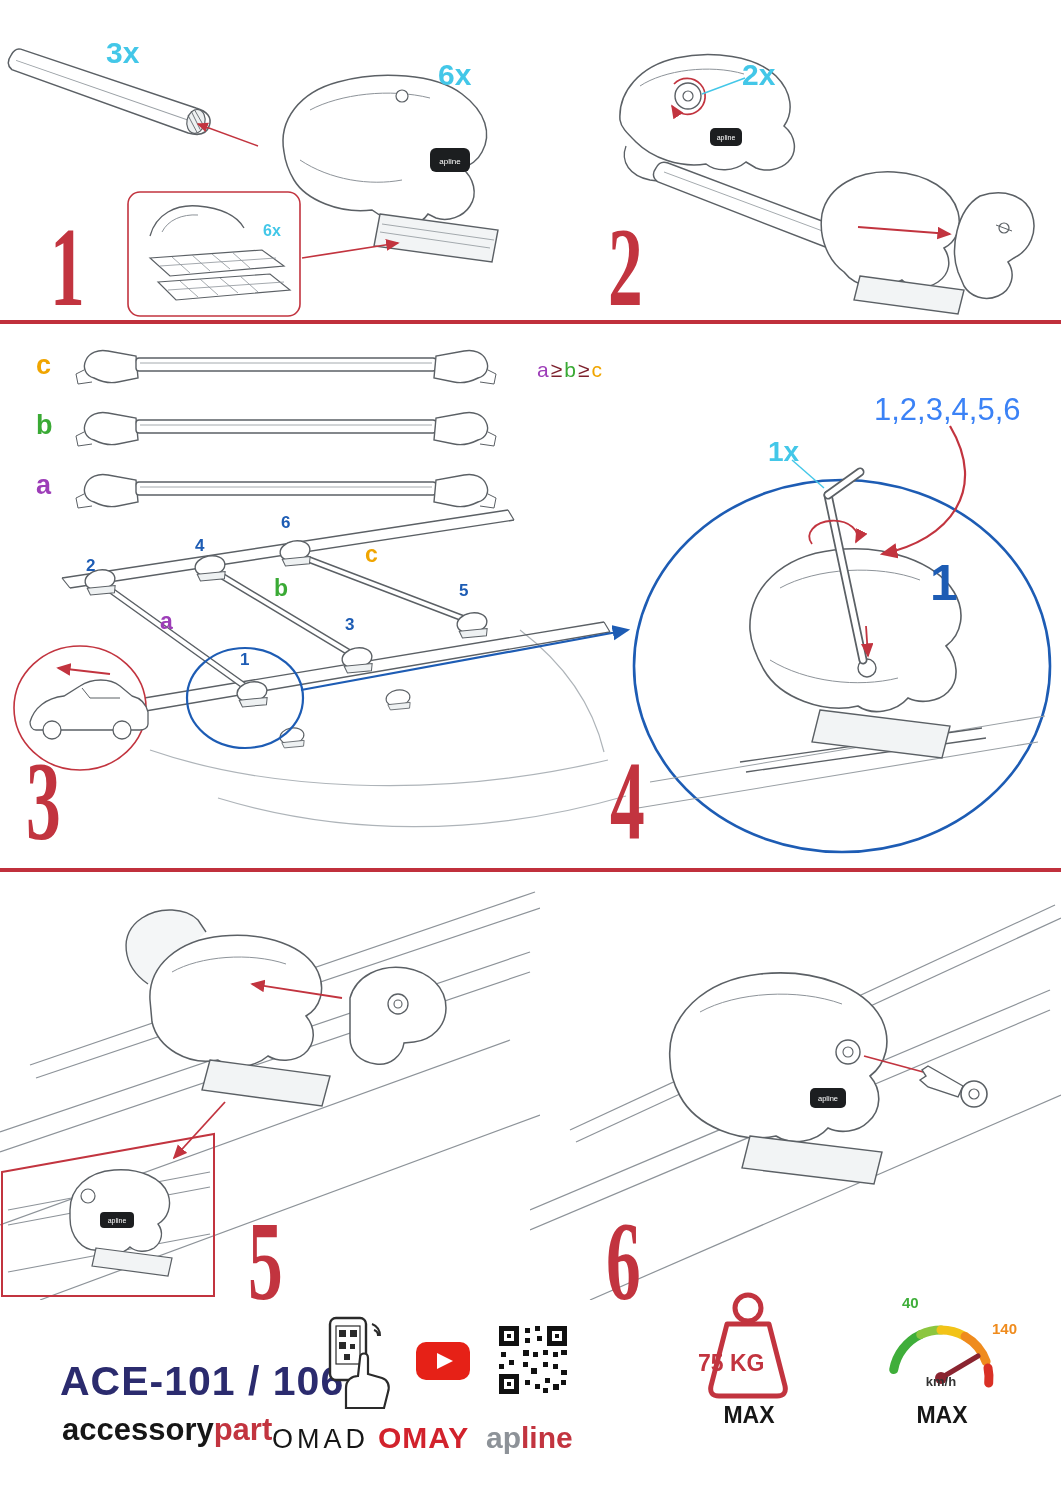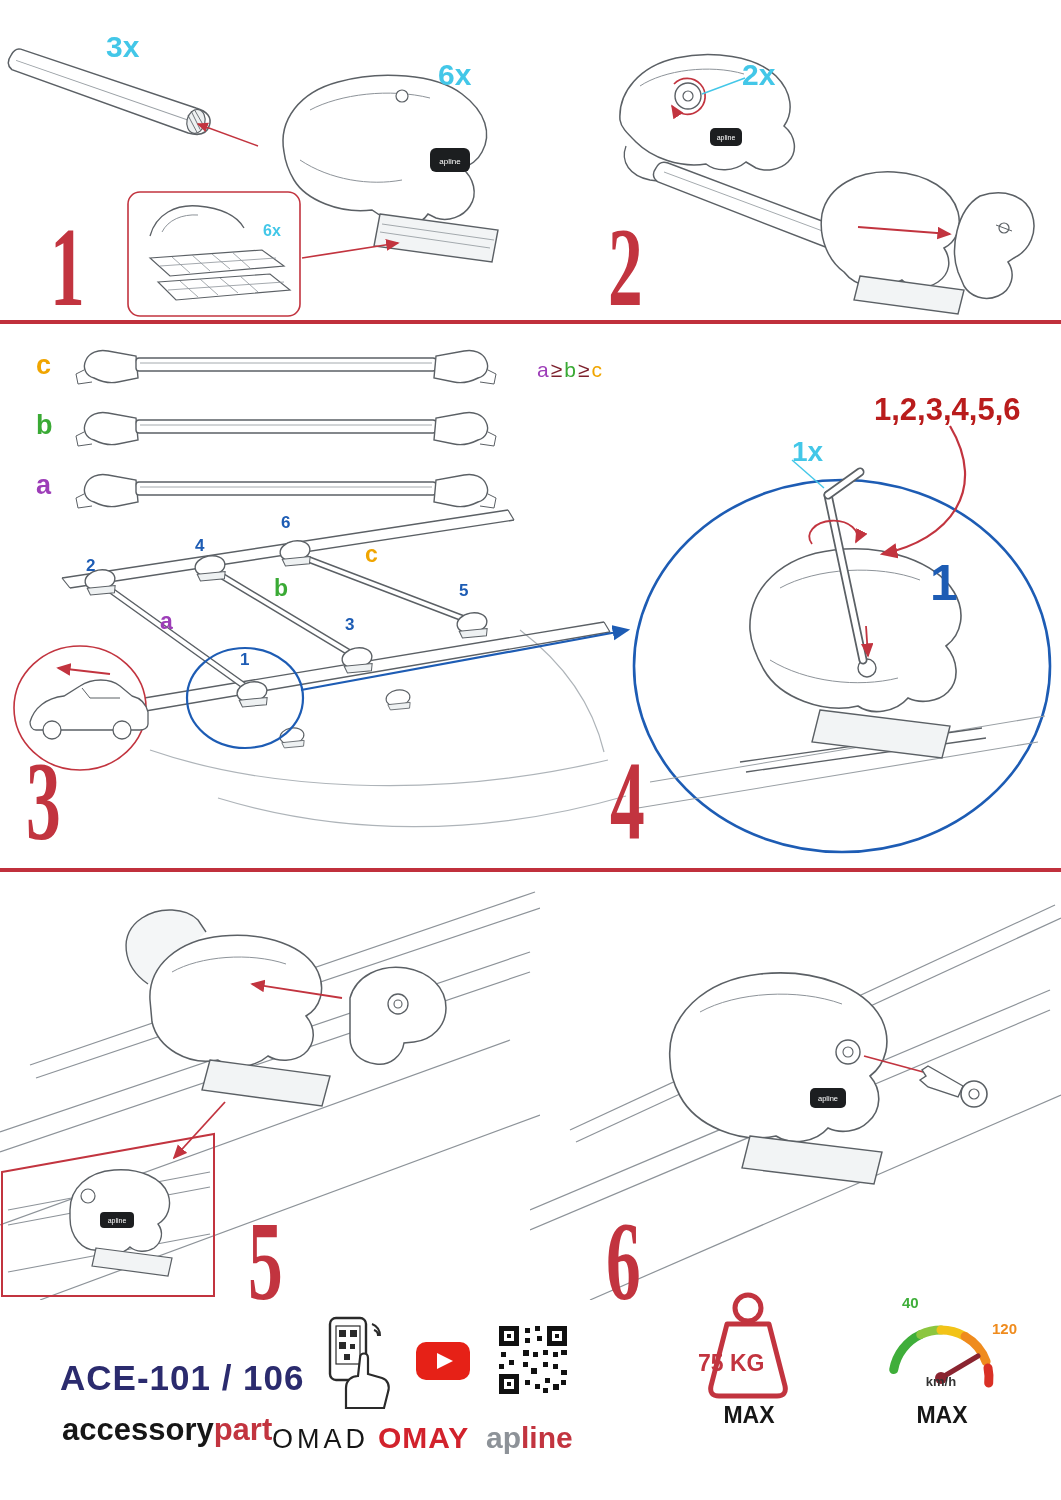--- a/index.html
+++ b/index.html
@@ -9,24 +9,24 @@
   .sep{position:absolute;left:0;width:1061px;height:4px;background:#c0303c;}
   .step-num{position:absolute;font-family:"Liberation Serif",serif;font-weight:700;
             color:#c2343f;font-size:112px;line-height:.88;transform:scaleX(.62);
             transform-origin:left top;}
   .qty{position:absolute;color:#43c7e8;font-weight:700;font-size:30px;}
   .qty-sm{position:absolute;color:#43c7e8;font-weight:700;font-size:16px;}
   .posnum{position:absolute;color:#1d5cb4;font-weight:700;font-size:17px;}
   .roofletter{position:absolute;font-weight:700;font-size:23px;}
   .stacklabel{position:absolute;font-weight:700;font-size:27px;}
   .rule{position:absolute;font-weight:400;font-size:21px;letter-spacing:2px;}
-  .seq{position:absolute;color:#b91c1c;font-weight:700;font-size:31px;}
+  .seq{position:absolute;color:#3b82f6;font-weight:400;font-size:31px;}
   .firstnum{position:absolute;color:#1d5cb4;font-weight:700;font-size:50px;}
   .c-purple{color:#9d3db8}.c-green{color:#3aaa35}.c-orange{color:#f0a500}.c-maroon{color:#7c1f2b}
-  .model{position:absolute;color:#2b2b6e;font-weight:700;font-size:35px;letter-spacing:1px;}
+  .model{position:absolute;color:#2b2b6e;font-weight:700;font-size:41px;letter-spacing:1px;}
   .brandline{position:absolute;font-weight:700;font-size:31px;letter-spacing:0px;color:#161616;}
   .brandline .red{color:#c2343f;margin-top:28px;}
   .logo-omad{position:absolute;font-size:27px;letter-spacing:4px;color:#161616;font-weight:400;}
   .logo-omay{position:absolute;font-size:30px;font-weight:700;color:#d2222c;letter-spacing:1px;}
   .logo-apline{position:absolute;font-size:30px;font-weight:700;}
   .logo-apline .gray{color:#8d9298}.logo-apline .red{color:#c2343f}
   .kg{position:absolute;width:100px;text-align:left;color:#c2343f;font-weight:700;font-size:23px;}
   .max{position:absolute;width:100px;text-align:center;color:#161616;font-weight:700;font-size:23px;}
   .gauge-lab{position:absolute;font-weight:700;font-size:15px;}
   .kmh{position:absolute;width:90px;text-align:center;font-size:13px;color:#333;font-weight:700;}
@@ -286,25 +286,25 @@
     </g>
   </svg>
 
   <div class="step-num" style="left:50px;top:218px">1</div>
   <div class="step-num" style="left:608px;top:218px">2</div>
   <div class="step-num" style="left:26px;top:752px">3</div>
   <div class="step-num" style="left:610px;top:752px">4</div>
   <div class="step-num" style="left:248px;top:1212px">5</div>
   <div class="step-num" style="left:606px;top:1212px">6</div>
 
-  <div class="qty" style="left:106px;top:30px">3x</div>
+  <div class="qty" style="left:106px;top:36px">3x</div>
   <div class="qty" style="left:438px;top:58px">6x</div>
   <div class="qty-sm" style="left:263px;top:222px">6x</div>
   <div class="qty" style="left:742px;top:58px">2x</div>
-  <div class="qty" style="left:792px;top:436px;font-size:28px">1x</div>
+  <div class="qty" style="left:768px;top:436px;font-size:28px">1x</div>
 
   <div class="stacklabel c-orange" style="left:36px;top:350px">c</div>
   <div class="stacklabel c-green" style="left:36px;top:410px">b</div>
   <div class="stacklabel c-purple" style="left:36px;top:470px">a</div>
 
   <div class="rule" style="left:537px;top:358px">
     <span class="c-purple">a</span><span class="c-maroon">≥</span><span class="c-green">b</span><span class="c-maroon">≥</span><span class="c-orange">c</span>
   </div>
 
   <div class="roofletter c-purple" style="left:160px;top:608px">a</div>
@@ -399,17 +399,17 @@
       <path d="M19.7,79.6 A48,48 0 0 1 46.7,44.5" stroke="#3fae3a"></path>
       <path d="M46.7,44.5 A48,48 0 0 1 67,40" stroke="#8cc63f"></path>
       <path d="M67,40 A48,48 0 0 1 91,46.4" stroke="#f2c318"></path>
       <path d="M91,46.4 A48,48 0 0 1 112.1,71.6" stroke="#ef8b1d"></path>
       <path d="M114,78 A48,48 0 0 1 114.7,93" stroke="#d93025"></path>
     </g>
     <line x1="67" y1="88" x2="104" y2="66" stroke="#8a2430" stroke-width="5" stroke-linecap="round"></line>
     <circle cx="67" cy="88" r="6" fill="#8a2430"></circle>
   </svg>
   <div class="gauge-lab" style="left:902px;top:1294px;color:#3fae3a">40</div>
-  <div class="gauge-lab" style="left:992px;top:1320px;color:#ef8b1d">120</div>
+  <div class="gauge-lab" style="left:992px;top:1320px;color:#ef8b1d">140</div>
   <div class="kmh" style="left:896px;top:1374px">km/h</div>
   <div class="max" style="left:892px;top:1402px">MAX</div>
 
 </div>
 
 </body></html>

